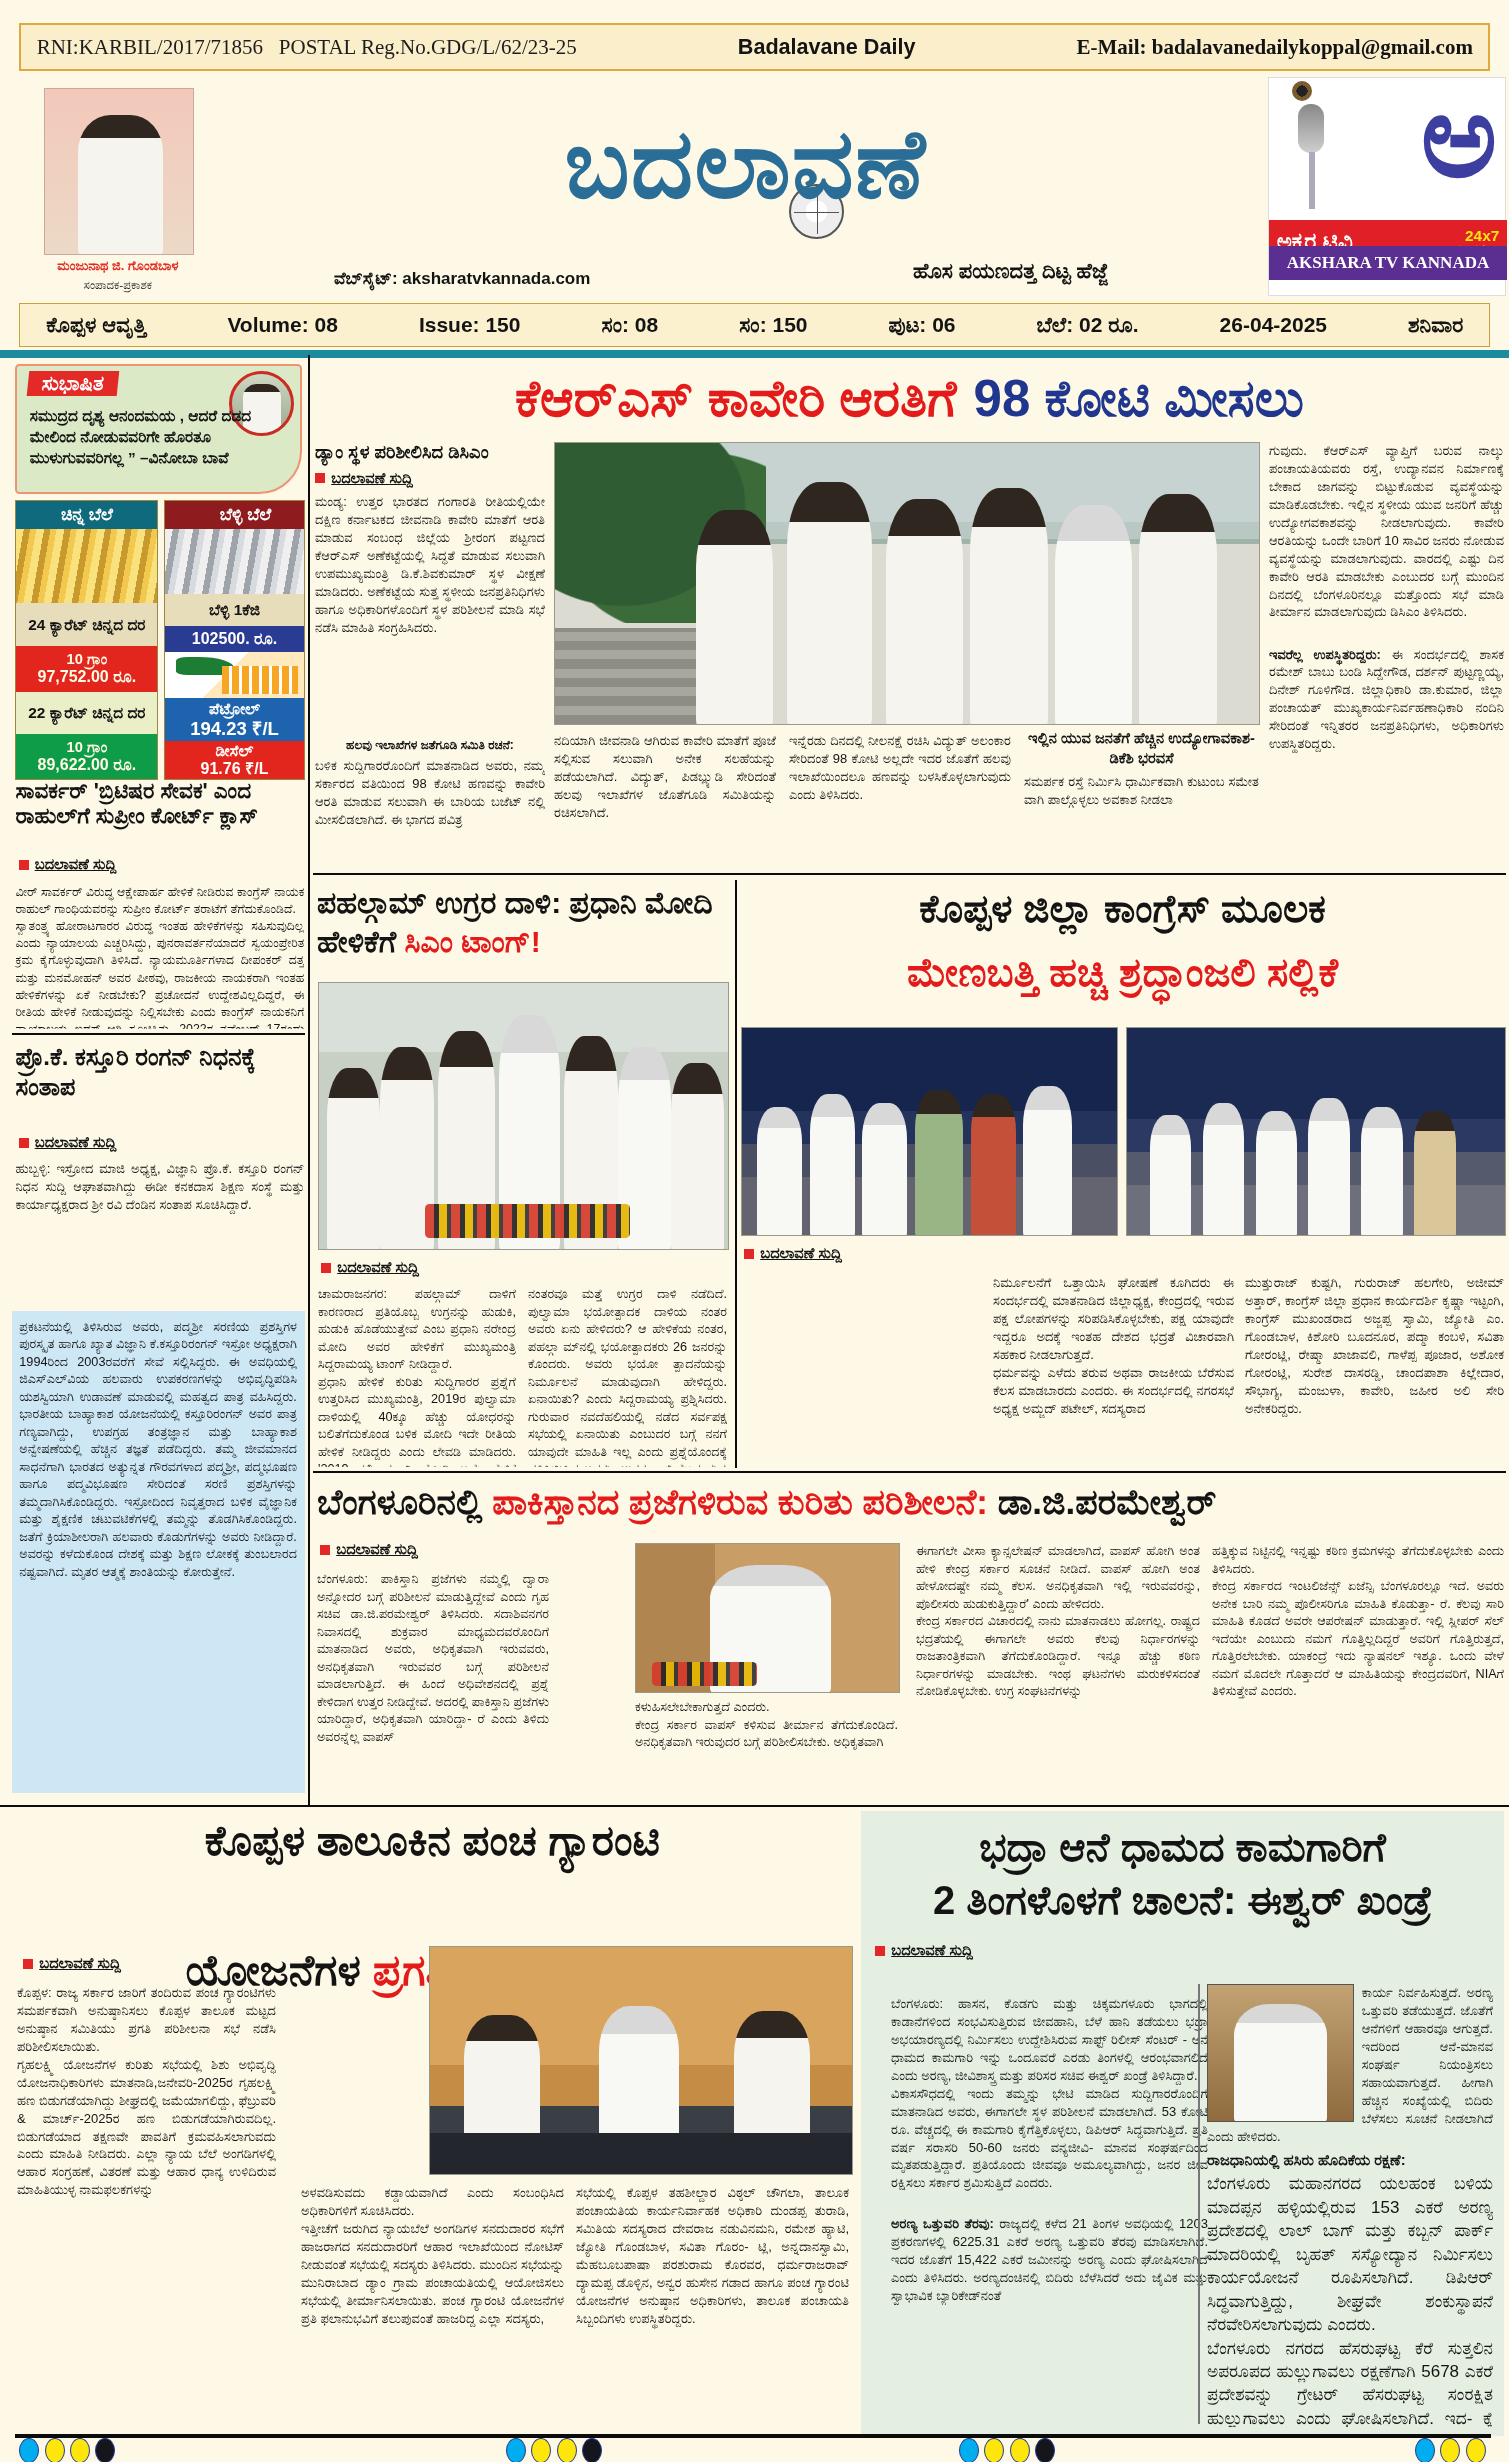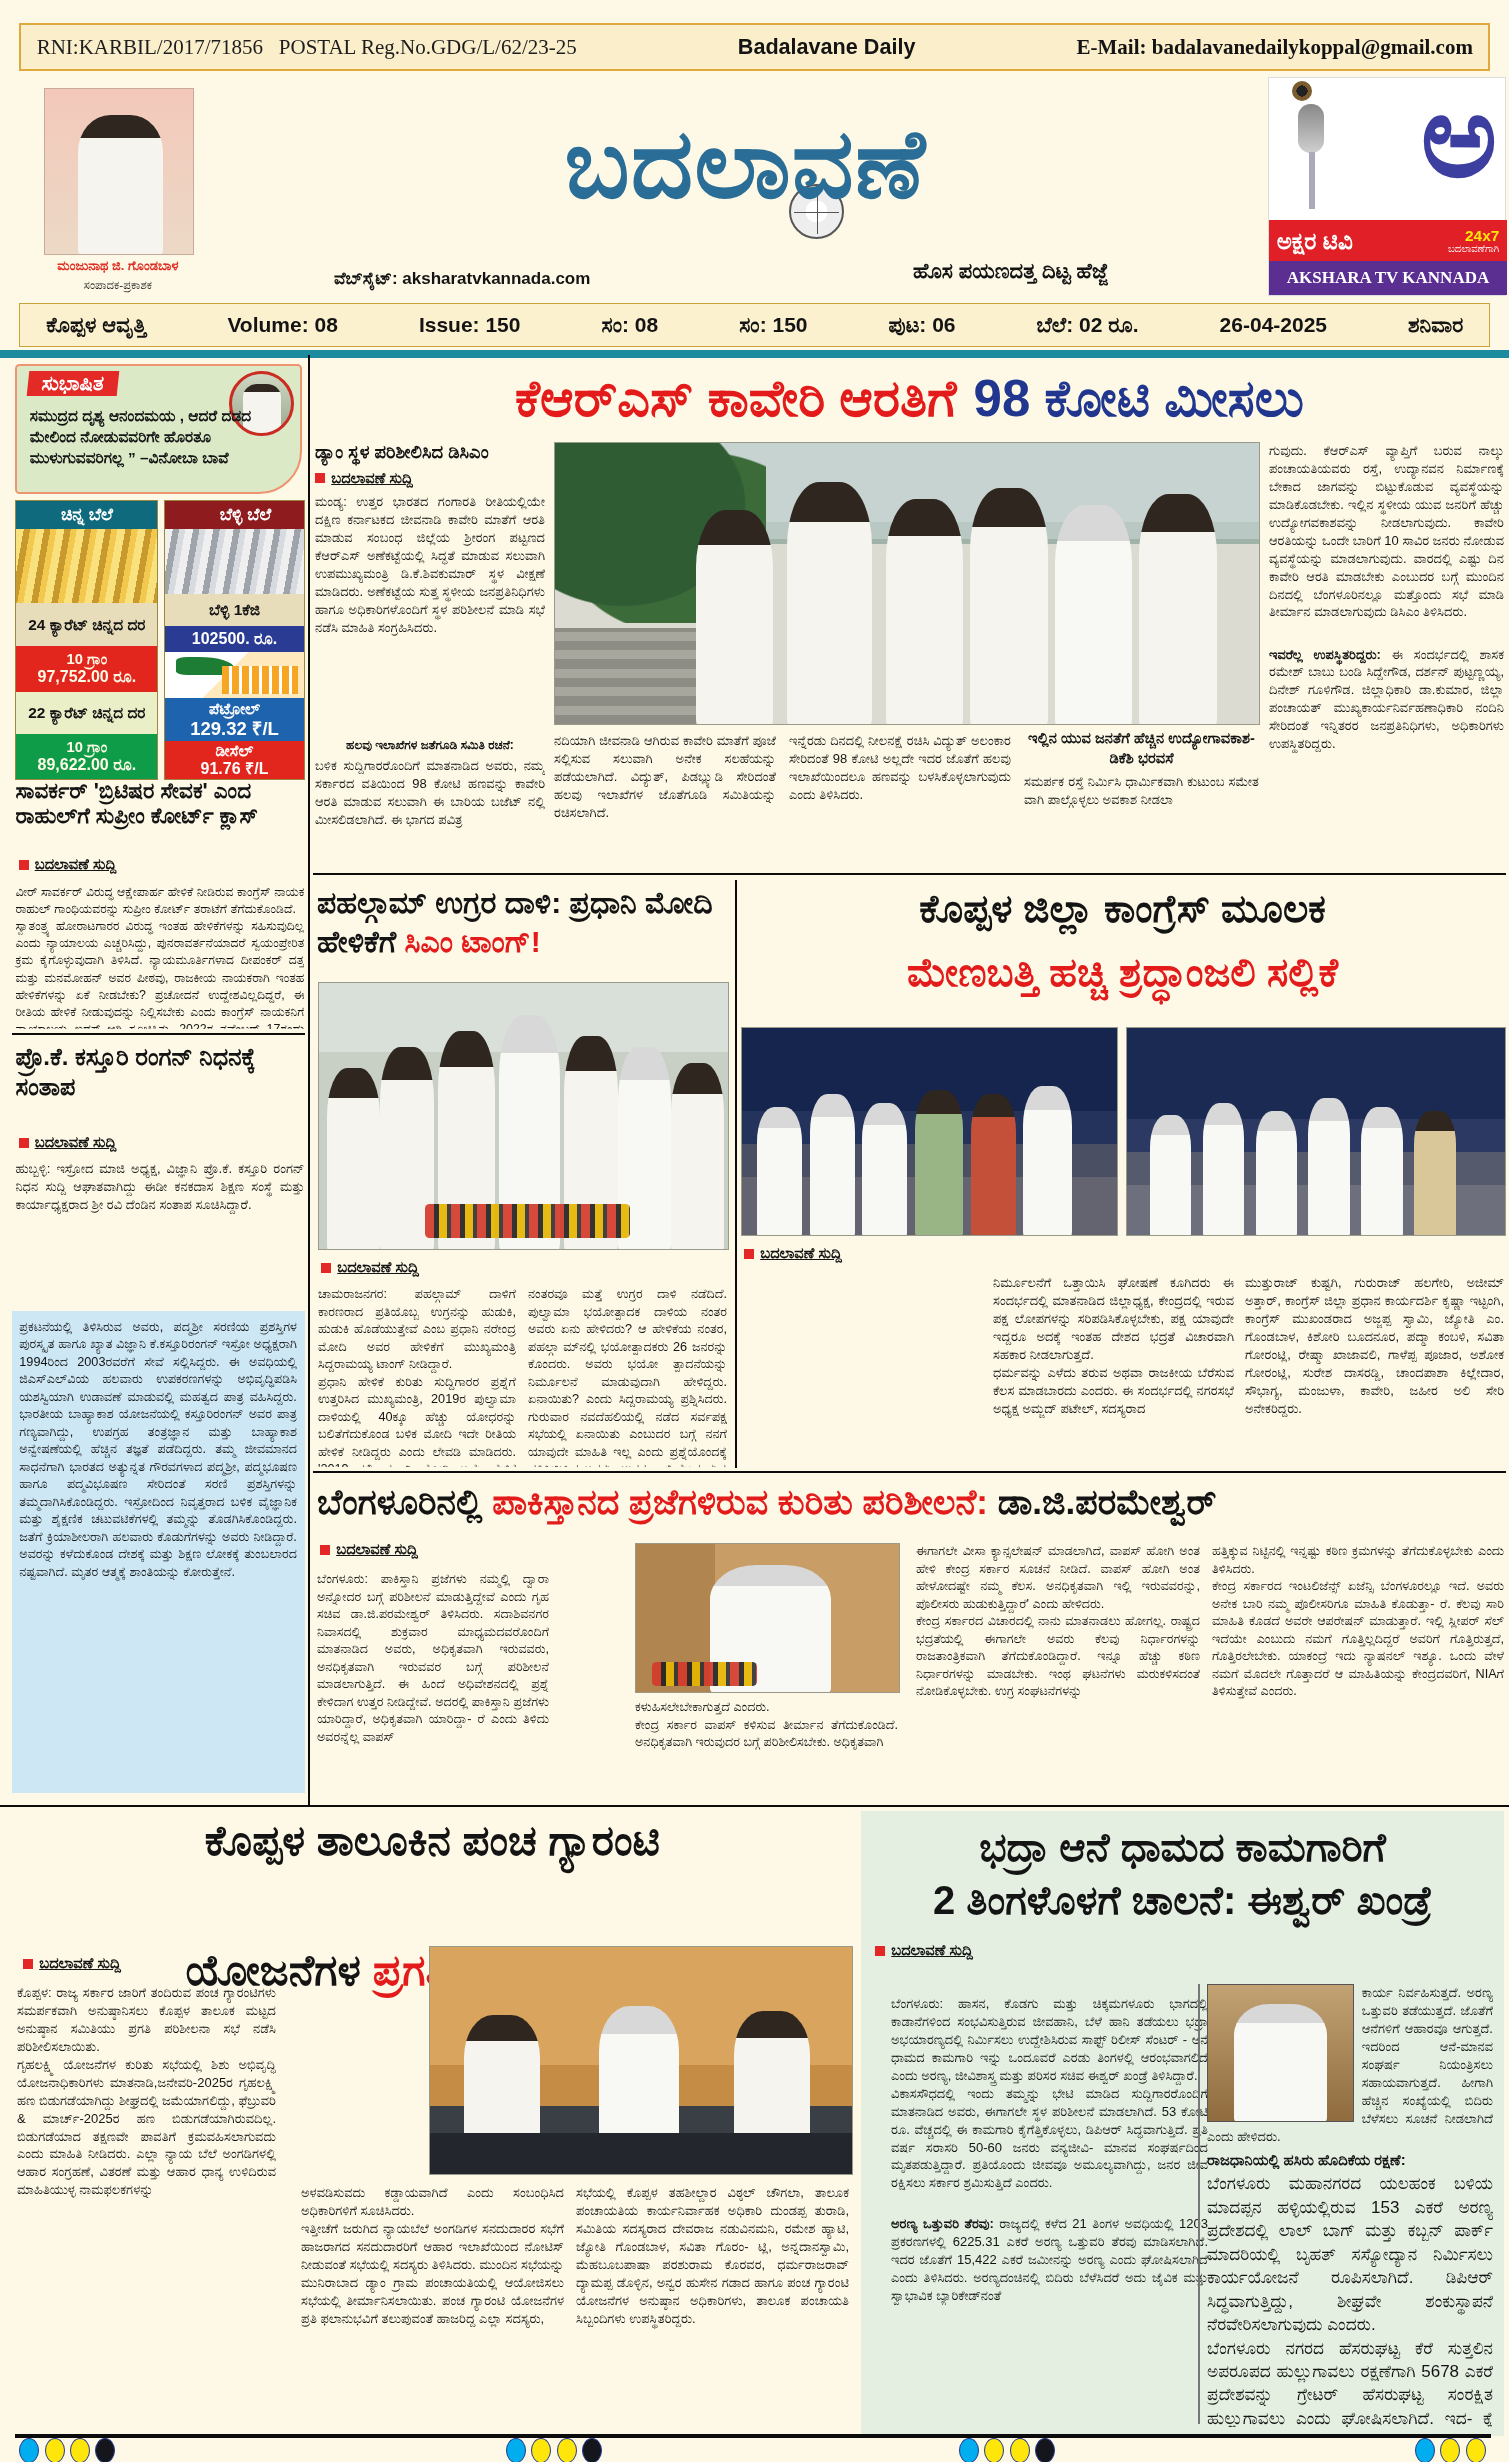--- a/index.html
+++ b/index.html
@@ -71,21 +71,21 @@
     <div class="abs" style="left:40px;top:74px;width:6.2px;height:57px;background:#aab;"></div>
     <div class="abs" style="left:23px;top:3.1px;width:20px;height:20px;border-radius:50%;background:radial-gradient(circle,#222 0 40%,#7a5c2e 40% 100%);"></div>
     <div class="abs" style="left:0;top:142px;width:238px;height:43px;background:#e11f26;display:flex;align-items:center;
                 justify-content:space-between;padding:0 7.7px;box-sizing:border-box;">
       <span style="color:#fff;font-weight:bold;font-size:23px;">ಅಕ್ಷರ ಟಿವಿ</span>
       <span style="display:flex;flex-direction:column;align-items:flex-end;line-height:1.05;">
         <b style="color:#ffe60a;font-size:15.4px;">24x7</b>
         <span style="color:#fff;font-size:10px;">ಬದಲಾವಣೆಗಾಗಿ</span>
       </span>
     </div>
-    <div class="abs center" style="left:0;top:183px;width:238px;height:34px;background:#5b2e91;color:#fff;font-weight:bold;
+    <div class="abs center" style="left:0;top:168px;width:238px;height:34px;background:#5b2e91;color:#fff;font-weight:bold;
                 font-size:17px;display:flex;align-items:center;justify-content:center;font-family:'Liberation Serif',serif;">AKSHARA TV KANNADA</div>
   </div>
 
   <div class="abs" style="left:19.3px;top:303px;width:1471px;height:44px;background:#fcf1cf;border:1.5px solid #c9a23c;
               display:flex;align-items:center;justify-content:space-between;padding:0 26px;box-sizing:border-box;
               font-size:21px;font-weight:bold;">
     <span>ಕೊಪ್ಪಳ ಆವೃತ್ತಿ</span>
     <span>Volume: 08</span>
     <span>Issue: 150</span>
     <span>ಸಂ: 08</span>
@@ -130,21 +130,21 @@
     <div class="pb-h" style="flex:0 0 28px;background:#8e1b1e;padding-left:22px;">ಬೆಳ್ಳಿ ಬೆಲೆ</div>
     <div class="img-silver" style="flex:0 0 65px;"></div>
     <div class="pb-c" style="flex:0 0 32px;background:#e7ddbb;font-size:15.4px;">ಬೆಳ್ಳಿ 1ಕೆಜಿ</div>
     <div class="pb-c" style="flex:0 0 26px;background:#2a3b93;color:#fff;font-size:16px;">102500. ರೂ.</div>
     <div class="img-petrol" style="flex:0 0 46px;position:relative;">
       <div class="noz"></div>
       <div class="bars"></div>
     </div>
     <div class="pb-c" style="flex:0 0 43px;background:#1e63ad;color:#fff;">
       <span style="font-size:15.4px;">ಪೆಟ್ರೋಲ್</span>
-      <span style="font-size:18.5px;">129.32 ₹/L</span>
+      <span style="font-size:18.5px;">194.23 ₹/L</span>
     </div>
     <div class="pb-c" style="flex:1;background:#e3261d;color:#fff;">
       <span style="font-size:15.4px;">ಡೀಸೆಲ್</span>
       <span style="font-size:16px;">91.76 ₹/L</span>
     </div>
   </div>
 
   <div class="abs hl" style="left:15.4px;top:778px;width:287px;font-size:21.6px;line-height:1.18;">ಸಾವರ್ಕರ್ 'ಬ್ರಿಟಿಷರ ಸೇವಕ' ಎಂದ ರಾಹುಲ್‌ಗೆ ಸುಪ್ರೀಂ ಕೋರ್ಟ್ ಕ್ಲಾಸ್</div>
   <div class="abs byline" style="left:18.5px;top:856px;">
     <span class="sq"></span>

